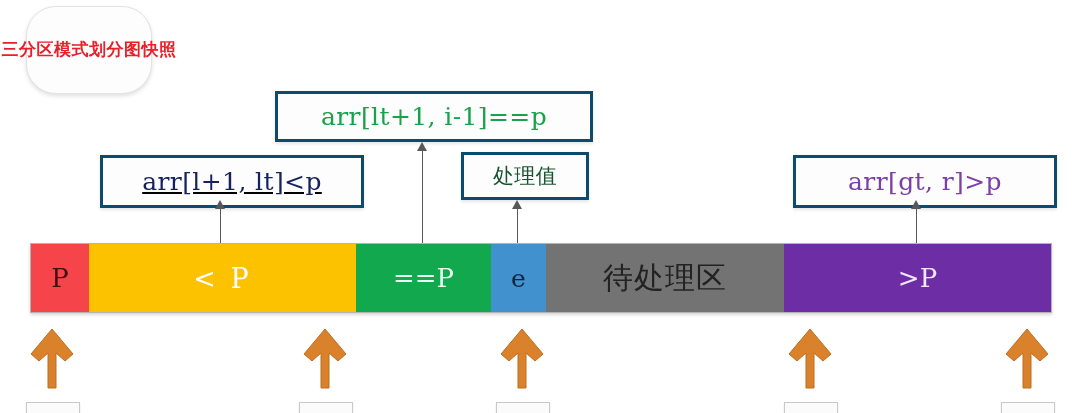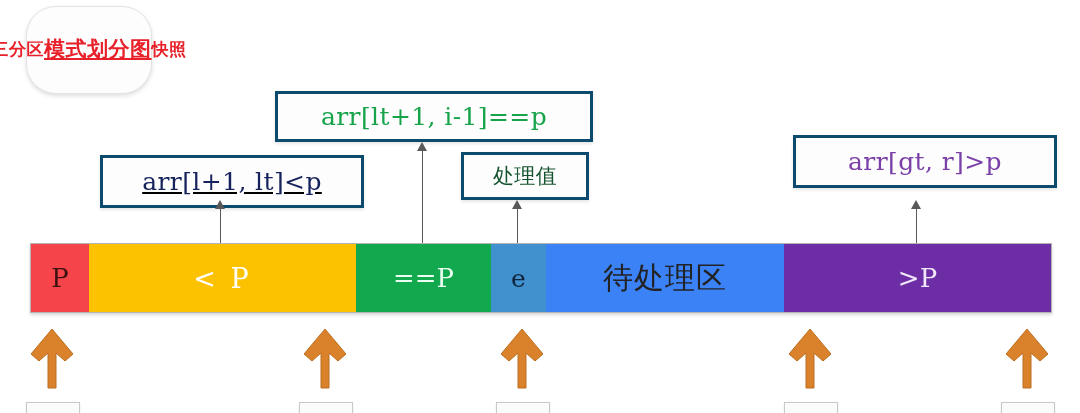--- a/index.html
+++ b/index.html
@@ -33,42 +33,42 @@
     line-height: 1.12;
   }
   #badge span {
     color: #e8202a;
     font-family: "DejaVu Sans", sans-serif;
     font-weight: bold;
     font-size: 17px;
     letter-spacing: 0.5px;
     white-space: nowrap;
   }
-  #badge span.l2 { font-size: 21px; text-decoration: underline; }
+  #badge span.l2 { font-size: 17px; }
 
   
   .lbl {
     position: absolute;
     background: #fdfdfd;
     border: 3px solid #0c4a6e;
     box-shadow: 0 2px 3px rgba(0,0,0,0.10);
     display: flex;
     align-items: center;
     justify-content: center;
     white-space: nowrap;
   }
   .lbl-text {
     font-family: "DejaVu Serif", serif;
     font-size: 25px;
     letter-spacing: 0.4px;
   }
   #lbl-lt   { left: 100px; top: 155px; width: 258px; height: 47px; text-decoration: underline; }
   #lbl-eq   { left: 275px; top:  91px; width: 312px; height: 45px; }
   #lbl-cur  { left: 461px; top: 152px; width: 122px; height: 42px; }
-  #lbl-gt   { left: 793px; top: 135px; width: 258px; height: 47px; }
+  #lbl-gt   { left: 793px; top: 155px; width: 258px; height: 47px; }
 
   #lbl-lt  .lbl-text { color: #15225c; }
   #lbl-eq  .lbl-text { color: #16a34a; }
   #lbl-cur .lbl-text { color: #14532d; font-family: "DejaVu Sans", sans-serif; font-size: 21px; }
   #lbl-gt  .lbl-text { color: #7b3fa8; }
 
   
   .conn {
     position: absolute;
     width: 13px;
@@ -114,21 +114,21 @@
     justify-content: center;
     font-family: "DejaVu Serif", serif;
     box-sizing: border-box;
     overflow: hidden;
     white-space: nowrap;
   }
   .seg.s-p   { background: #f6454a; color: #3c1210; font-size: 26px; }
   .seg.s-lt  { background: #fcc200; color: #ffffff; font-size: 27px; letter-spacing: 3px; }
   .seg.s-eq  { background: #11a84e; color: #eafff1; font-size: 26px; }
   .seg.s-cur { background: #4191ce; color: #10243c; font-size: 25px; }
-  .seg.s-un  { background: #3b82f6; color: #222222; font-size: 30px;
+  .seg.s-un  { background: #737373; color: #222222; font-size: 30px;
                font-family: "DejaVu Sans", sans-serif; letter-spacing: 1px; }
   .seg.s-gt  { background: #6c2da5; color: #f2e8fb; font-size: 26px; }
 
   
   .up-arrow {
     position: absolute;
     top: 328px;
     width: 46px;
     height: 62px;
   }

